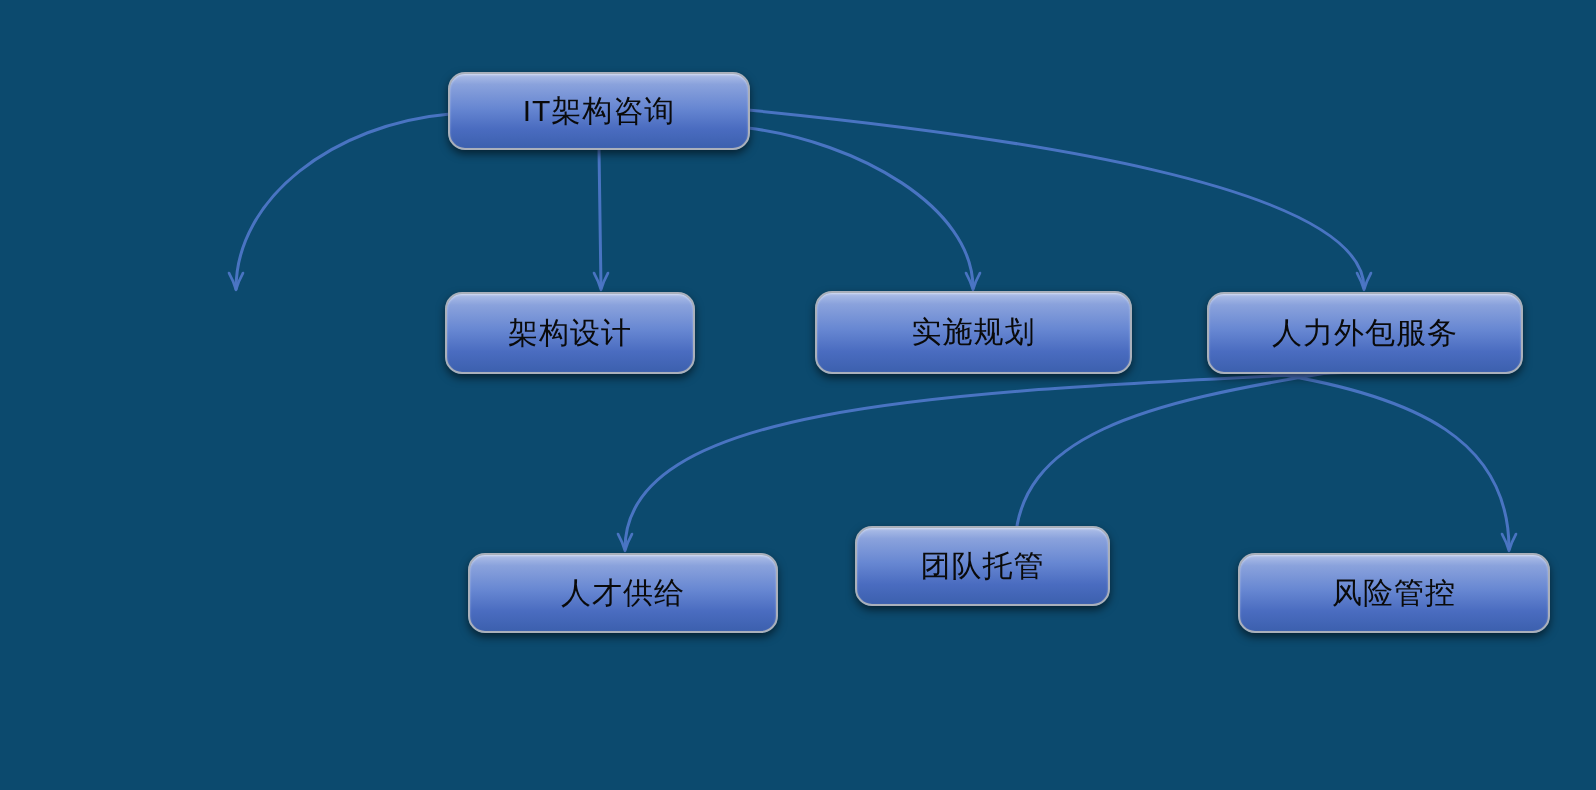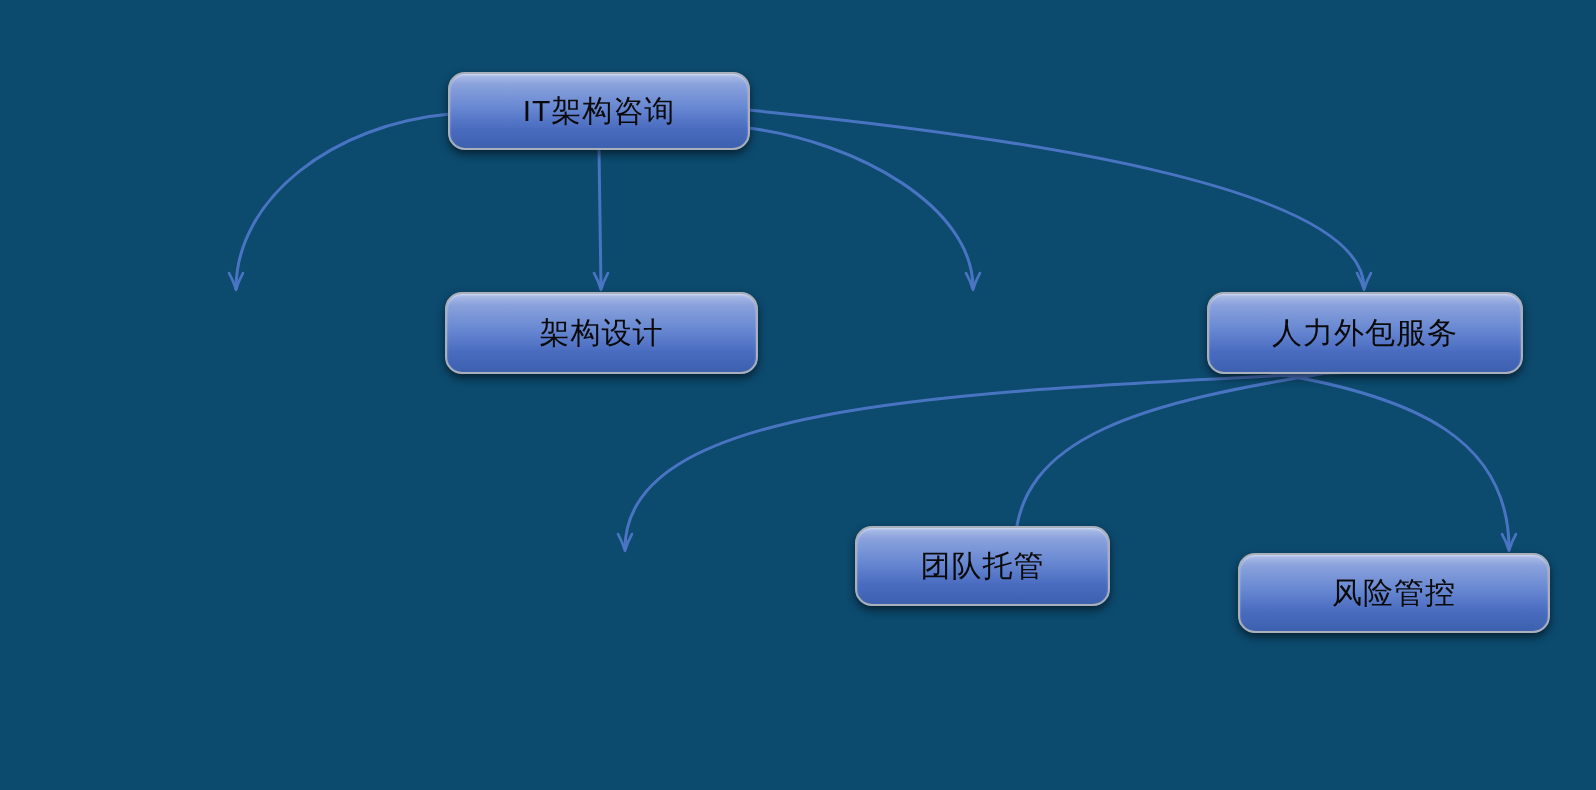--- a/index.html
+++ b/index.html
@@ -89,29 +89,35 @@
       <path class="trunk" d="M1266,372 C1420,396 1509,442 1509,549"></path>
       <path class="head" d="M1502,534 Q1507,543 1509,551 Q1511,543 1516,534"></path>
     </g>
   </svg>
 
   <div class="node" style="left:448px; top:72px; width:302px; height:78px;">
     <span class="node-label">IT架构咨询</span>
   </div>
 
 
-  <div class="node" style="left:445px; top:292px; width:313px; height:82px;">
+  <div class="node" style="left:445px; top:292px; width:250px; height:82px;">
     <span class="node-label">架构设计</span>
   </div>
 
+  <div class="node" style="left:815px; top:291px; width:317px; height:83px;">
+    <span class="node-label">实施规划</span>
+  </div>
 
   <div class="node" style="left:1207px; top:292px; width:316px; height:82px;">
     <span class="node-label">人力外包服务</span>
   </div>
 
+  <div class="node" style="left:468px; top:553px; width:310px; height:80px;">
+    <span class="node-label">人才供给</span>
+  </div>
 
   <div class="node" style="left:855px; top:526px; width:255px; height:80px;text-align:center;">
     <span class="node-label">团队托管</span>
   </div>
 
   <div class="node" style="left:1238px; top:553px; width:312px; height:80px;">
     <span class="node-label">风险管控</span>
   </div>
 
 </div>

